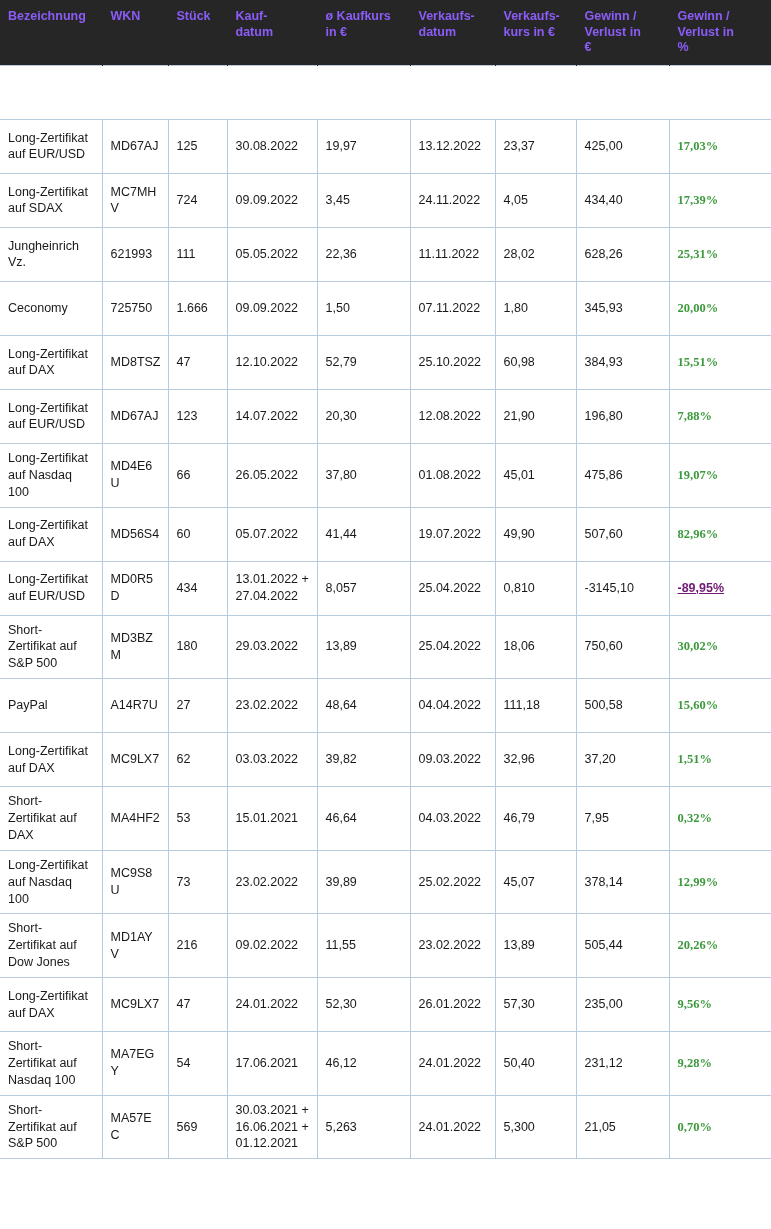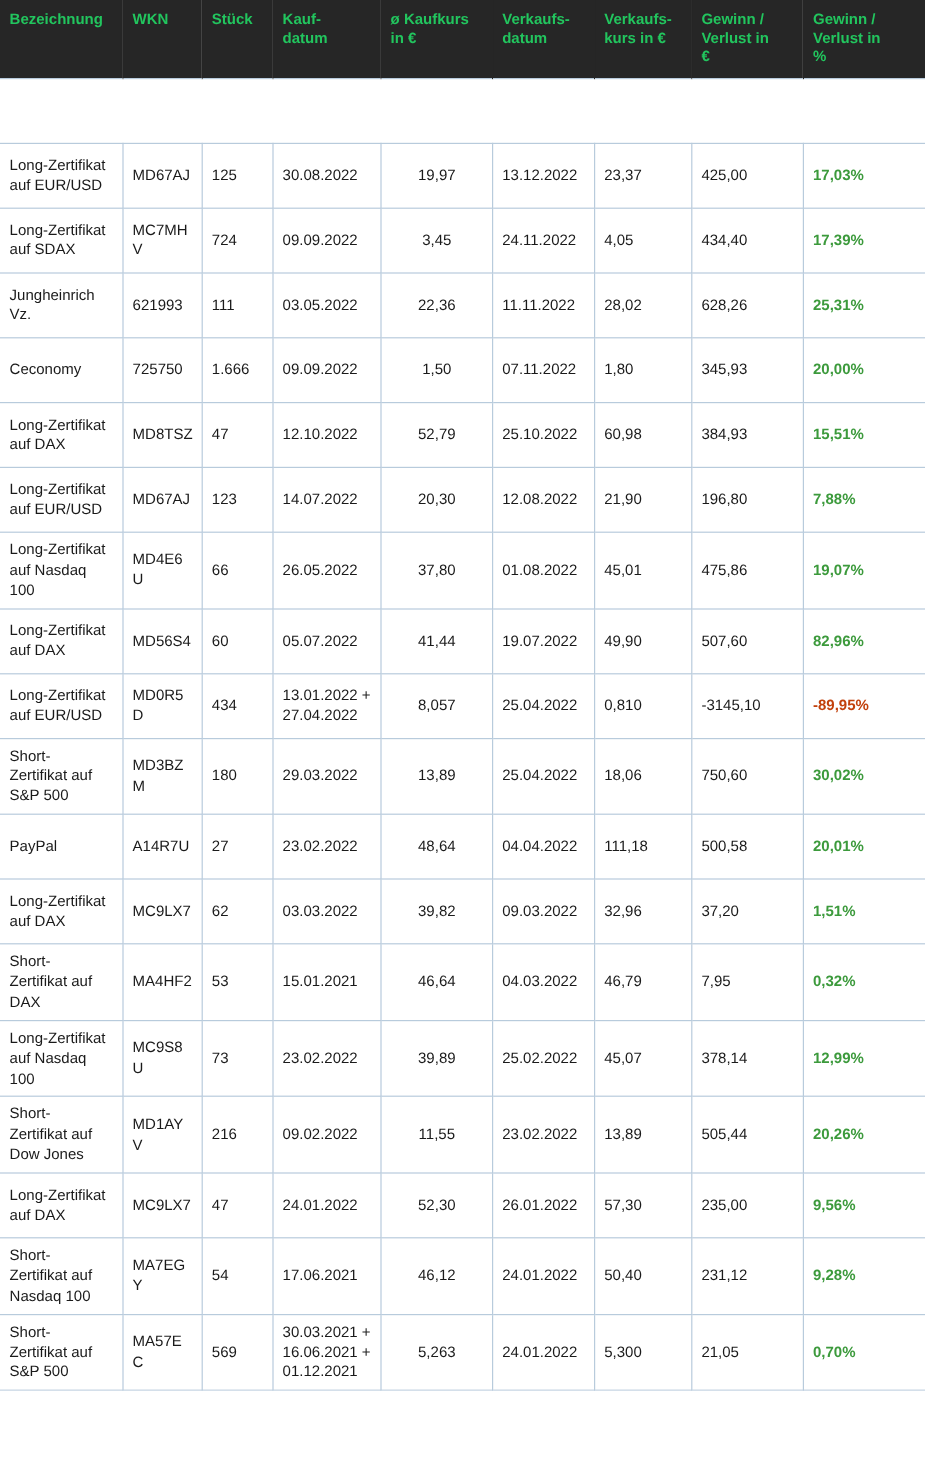--- a/index.html
+++ b/index.html
@@ -17,21 +17,21 @@
   }
   table.portfolio {
     border-collapse: collapse;
     width: 771px;
     table-layout: fixed;
     font-size: 12.5px;
     color: #1a1a1a;
   }
   table.portfolio thead th {
     background: #262626;
-    color: #22c55e;
+    color: #8b5cf6;
     font-weight: bold;
     text-align: left;
     vertical-align: top;
     padding: 9px 7px 9px 8px;
     font-size: 12.5px;
     line-height: 1.25;
     border-right: 1px solid #262626;
     height: 54px;
     box-sizing: border-box;
   }
@@ -63,23 +63,23 @@
   col.c0 { width: 102px; }
   col.c1 { width:  66px; }
   col.c2 { width:  59px; }
   col.c3 { width:  90px; }
   col.c4 { width:  93px; }
   col.c5 { width:  85px; }
   col.c6 { width:  81px; }
   col.c7 { width:  93px; }
   col.c8 { width: 102px; }
 
-  .num { text-align: center; margin-left: 27px; }
-  .pos { color: #3c9a3c; font-weight: bold; }
-  .neg { color: #c2410c; font-weight: bold; }
+  .num { text-align: left; margin-left: 27px; }
+  .pos { color: #3c9a3c; font-weight: bold; font-family: Liberation Serif, serif; }
+  .neg { color: #701a75; font-weight: bold; text-decoration: underline; }
   .multiline { white-space: pre-line; }
 </style>
 </head>
 <body>
 
 <div class="table-wrap">
   <table class="portfolio">
     <colgroup>
       <col class="c0">
         <col class="c1">
@@ -138,21 +138,21 @@
           <td>24.11.2022</td>
           <td>4,05</td>
           <td>434,40</td>
           <td class="pos">17,39%</td>
         </tr>
         <tr>
           <td class="multiline">Jungheinrich
 Vz.</td>
           <td>621993</td>
           <td>111</td>
-          <td class="multiline">03.05.2022</td>
+          <td class="multiline">05.05.2022</td>
           <td class="num">22,36</td>
           <td>11.11.2022</td>
           <td>28,02</td>
           <td>628,26</td>
           <td class="pos">25,31%</td>
         </tr>
         <tr>
           <td class="multiline">Ceconomy</td>
           <td>725750</td>
           <td>1.666</td>
@@ -240,21 +240,21 @@
         </tr>
         <tr>
           <td class="multiline">PayPal</td>
           <td>A14R7U</td>
           <td>27</td>
           <td class="multiline">23.02.2022</td>
           <td class="num">48,64</td>
           <td>04.04.2022</td>
           <td>111,18</td>
           <td>500,58</td>
-          <td class="pos">20,01%</td>
+          <td class="pos">15,60%</td>
         </tr>
         <tr>
           <td class="multiline">Long-Zertifikat
 auf DAX</td>
           <td>MC9LX7</td>
           <td>62</td>
           <td class="multiline">03.03.2022</td>
           <td class="num">39,82</td>
           <td>09.03.2022</td>
           <td>32,96</td>

